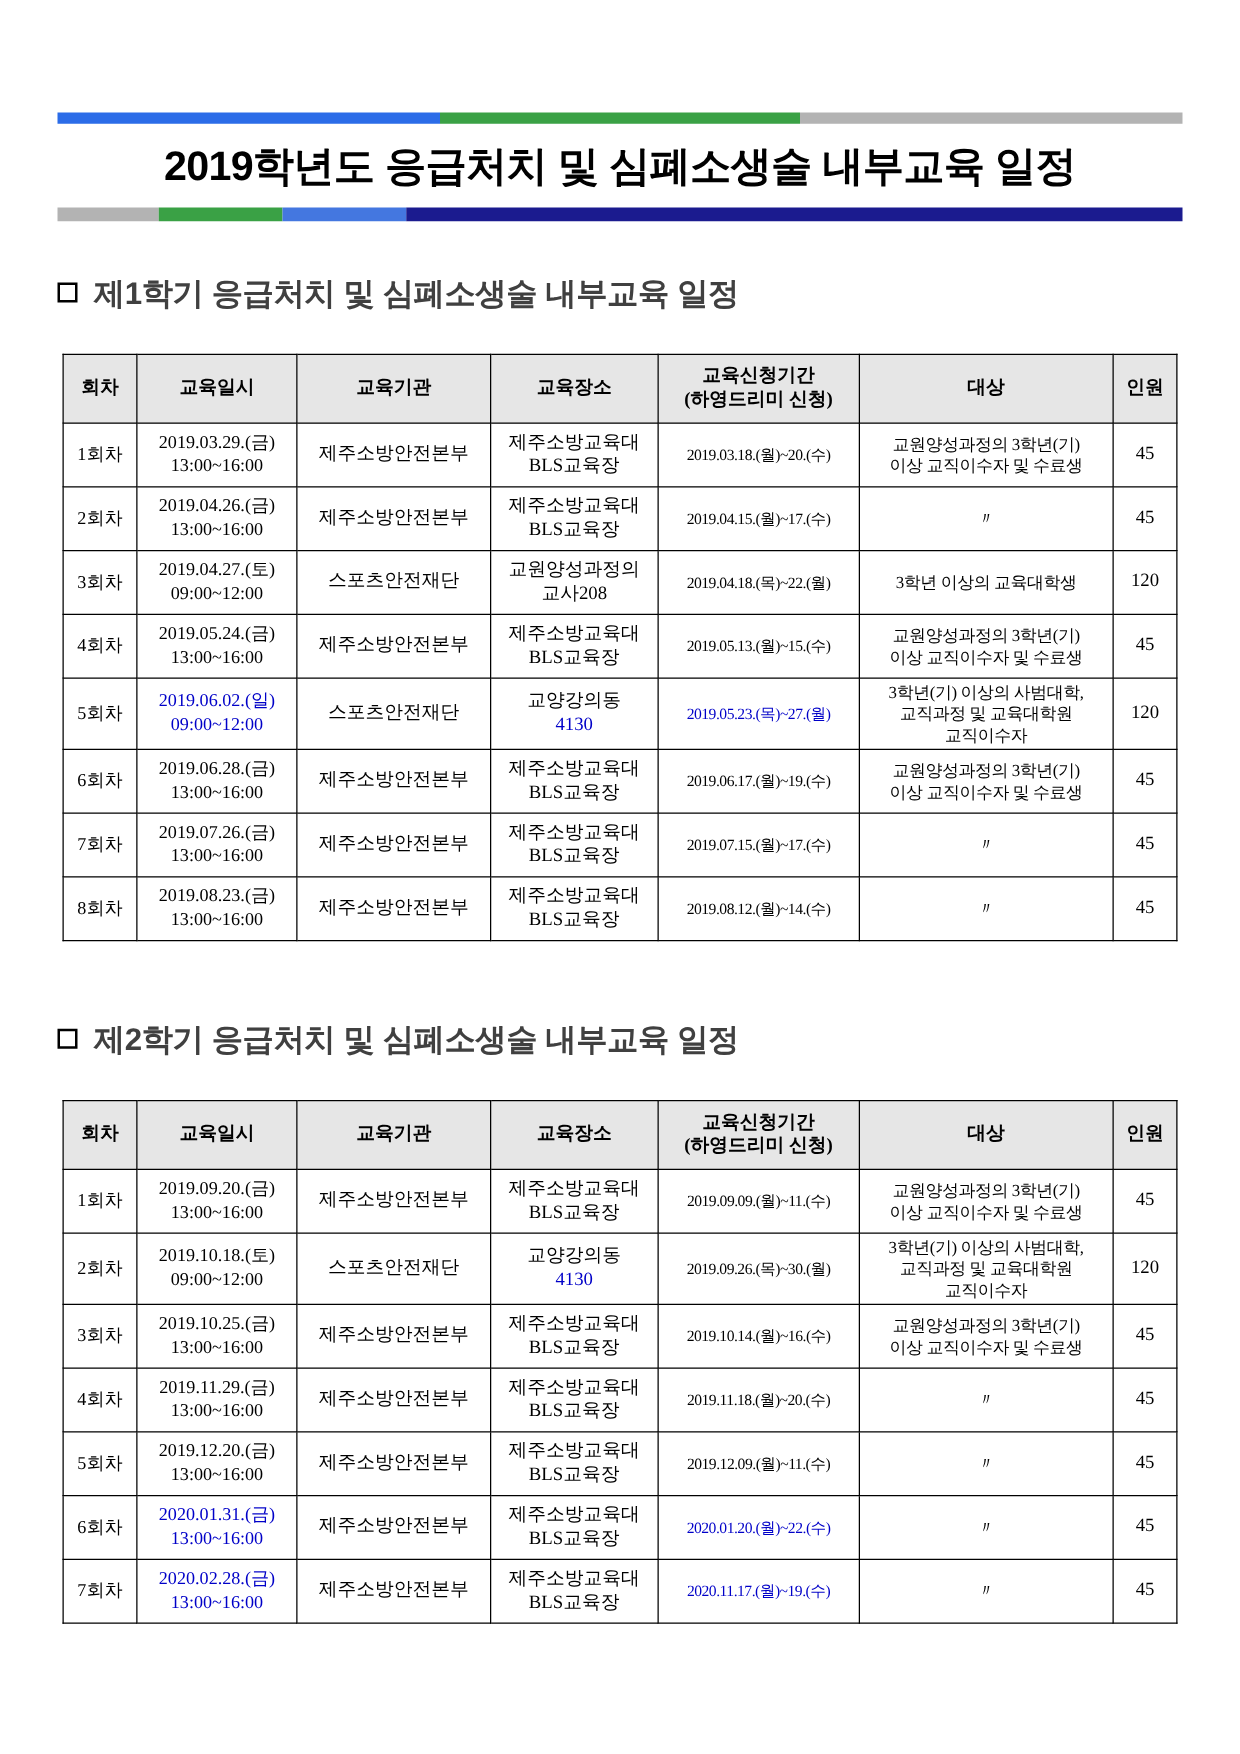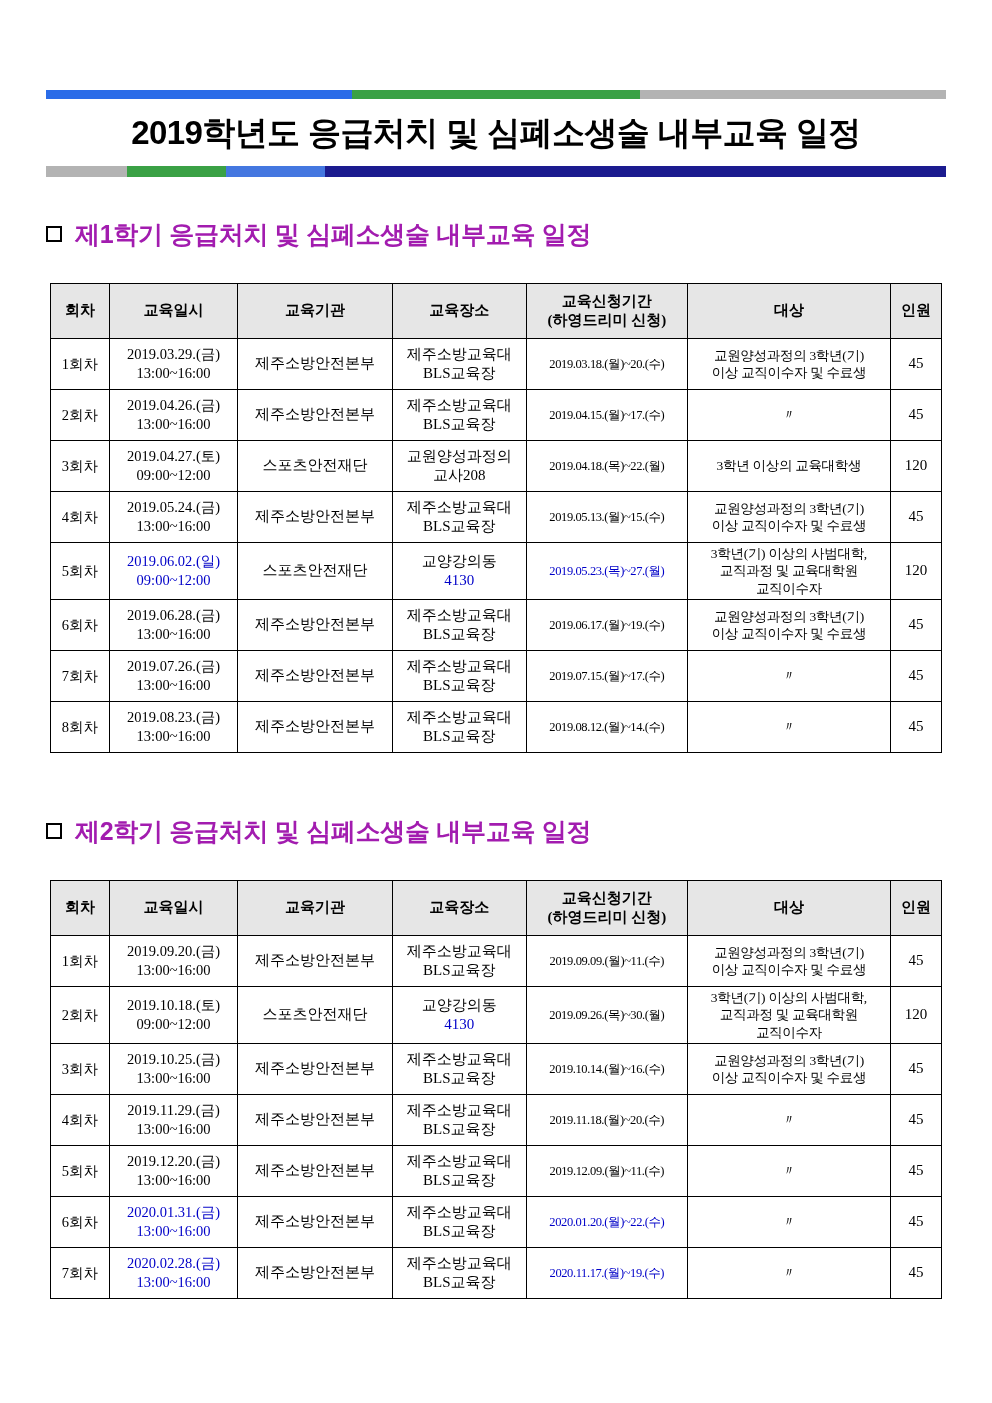--- a/index.html
+++ b/index.html
@@ -54,21 +54,21 @@
   }
 
   
   .section-heading {
     position: absolute;
     left: 46px;
     font-family: "Liberation Sans", "DejaVu Sans", sans-serif;
     font-weight: 700;
     font-size: 25px;
     letter-spacing: -0.3px;
-    color: #a21caf;
+    color: #404040;
     white-space: nowrap;
   }
   .section-heading .box-mark {
     display: inline-block;
     width: 16px;
     height: 16px;
     border: 2px solid #000;
     margin-right: 13px;
     vertical-align: 1px;
     box-sizing: border-box;

